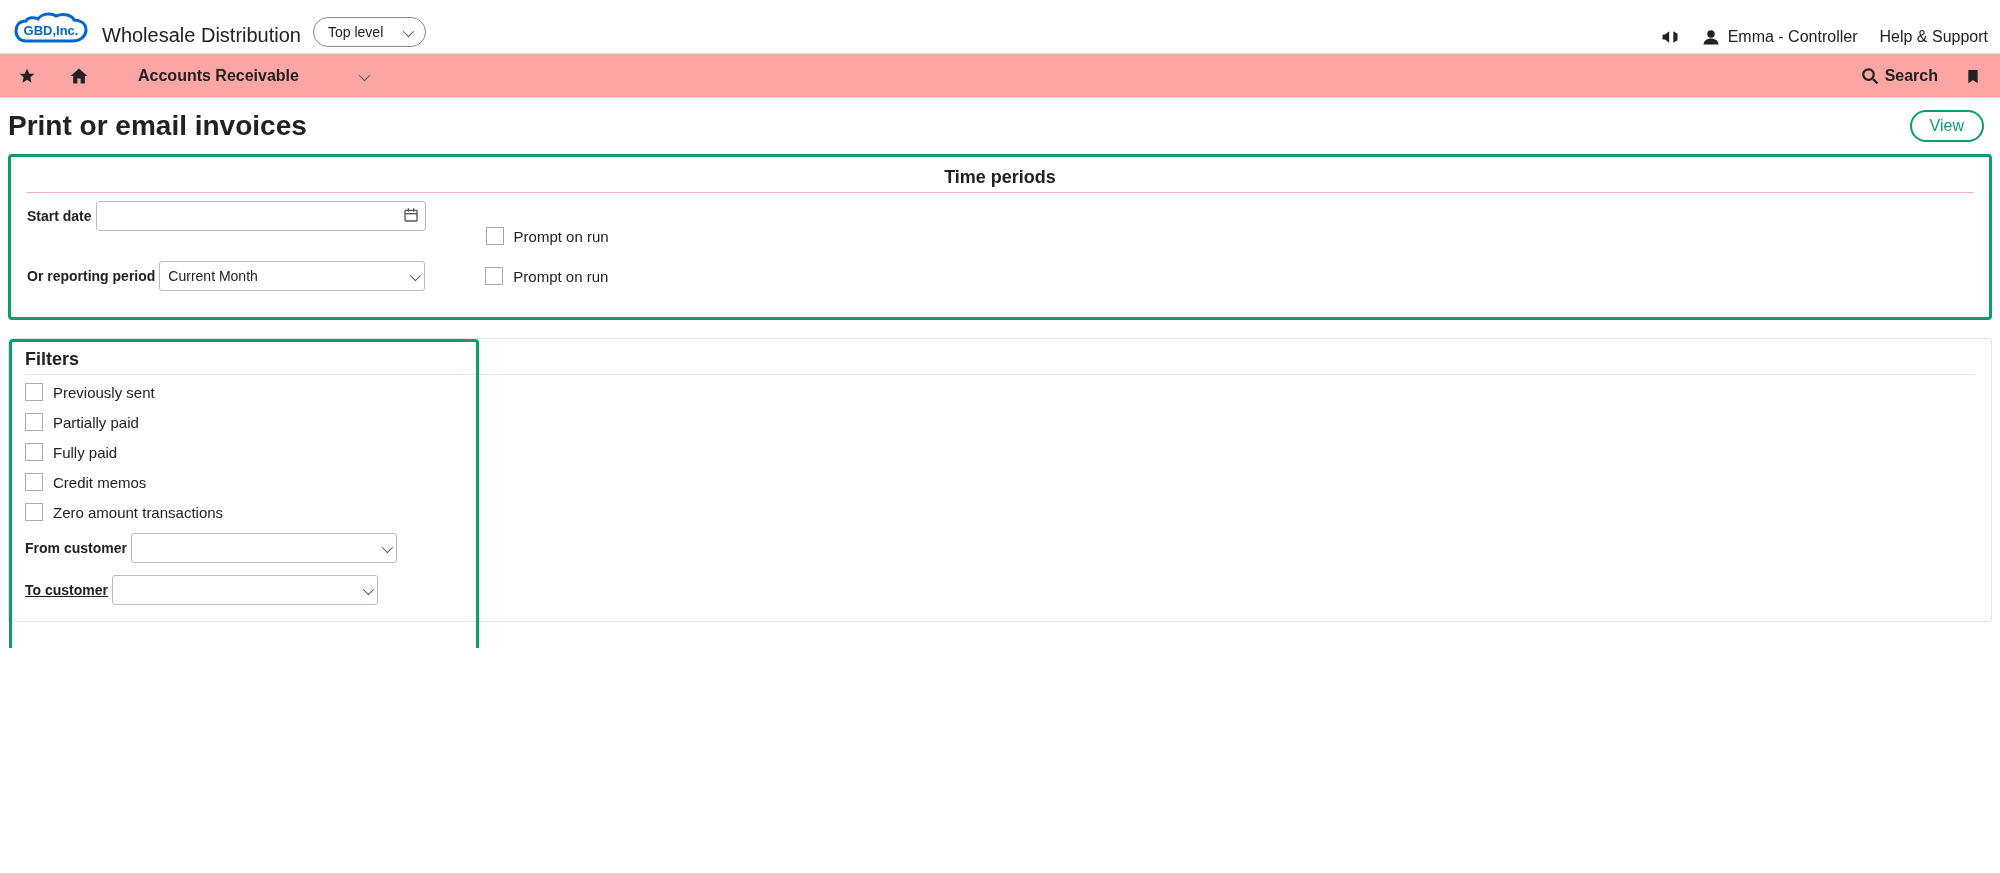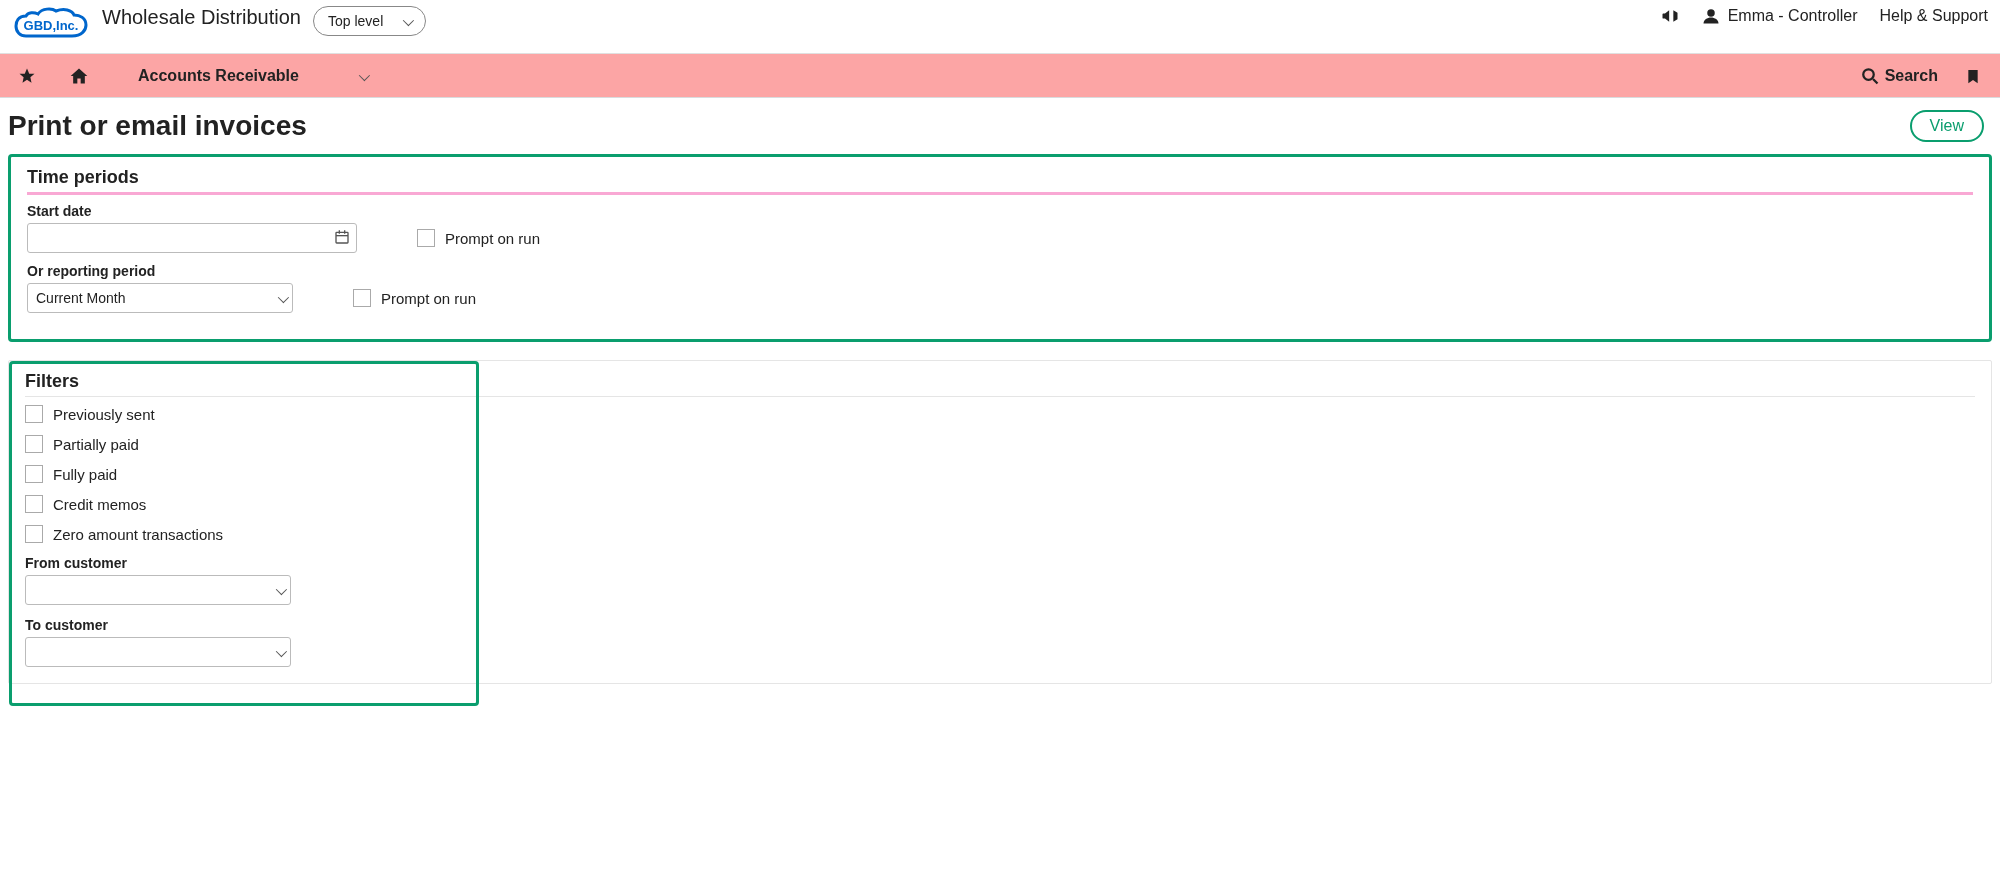--- a/index.html
+++ b/index.html
@@ -5,21 +5,21 @@
   * { box-sizing: border-box; margin: 0; padding: 0; }
   body {
     font-family: -apple-system, BlinkMacSystemFont, "Segoe UI", Helvetica, Arial, sans-serif;
     font-size: 14px;
     color: #222;
     background: #fff;
   }
   
   .topbar {
     display: flex;
-    align-items: flex-start;
+    align-items: flex-end;
     padding: 6px 12px;
     border-bottom: 1px solid #e0e0e0;
     height: 54px;
   }
   .logo {
     color: #0066cc;
     font-weight: bold;
     margin-right: 12px;
   }
   .logo svg { display:block; }
@@ -133,21 +133,21 @@
     position: absolute;
     top: 0; left: 0;
     border: 3px solid #0a9e6e;
     border-radius: 4px;
     pointer-events: none;
     z-index: 5;
   }
 
   
   .row { display:flex; align-items:flex-start; gap: 30px; margin-bottom: 10px; }
-  .field { display:flex; flex-direction:column; gap:4px; }
+  .field { display:flex; gap:4px;align-items:center; }
   .field-label { font-size:14px; font-weight:600; }
   .input-wrap {
     display:flex;
     align-items:center;
     border:1px solid #bbb;
     border-radius:3px;
     height:30px;
     background:#fff;
     padding: 0 6px;
   }
@@ -250,21 +250,21 @@
 
 <div class="page-header">
   <h1 class="page-title">Print or email invoices</h1>
   <button class="view-btn">View</button>
 </div>
 
 <div class="content">
 
   <div class="section-card highlight-full">
     <div class="section-inner">
-      <div class="section-title" style="border-bottom:3px solid #f9a8d4;">Time periods</div>
+      <div class="section-title" style="border-bottom:1px solid #f9a8d4;text-align:center;">Time periods</div>
 
       <div class="row">
         <div class="field">
           <span class="field-label">Start date</span>
           <div class="input-wrap w-330">
             <input type="text" value="" style="">
             <span class="trail-icon">
               <svg width="16" height="16" viewBox="0 0 24 24" fill="none" stroke="#555" stroke-width="2">
                   <rect x="3" y="5" width="18" height="16" rx="1"></rect>
                   <line x1="3" y1="10" x2="21" y2="10"></line>
@@ -325,21 +325,21 @@
       </div>
 
       <div class="field" style="margin-top:4px;">
         <span class="field-label">From customer</span>
         <div class="input-wrap w-select">
           <span style="flex:1;"></span>
           <span class="chevron-down"></span>
         </div>
       </div>
 
-      <div class="field" style="margin-top:12px;">
+      <div class="field" style="margin-top:12px;text-decoration:underline;">
         <span class="field-label">To customer</span>
         <div class="input-wrap w-select">
           <span style="flex:1;"></span>
           <span class="chevron-down"></span>
         </div>
       </div>
     </div>
   </div>
 
 </div>

